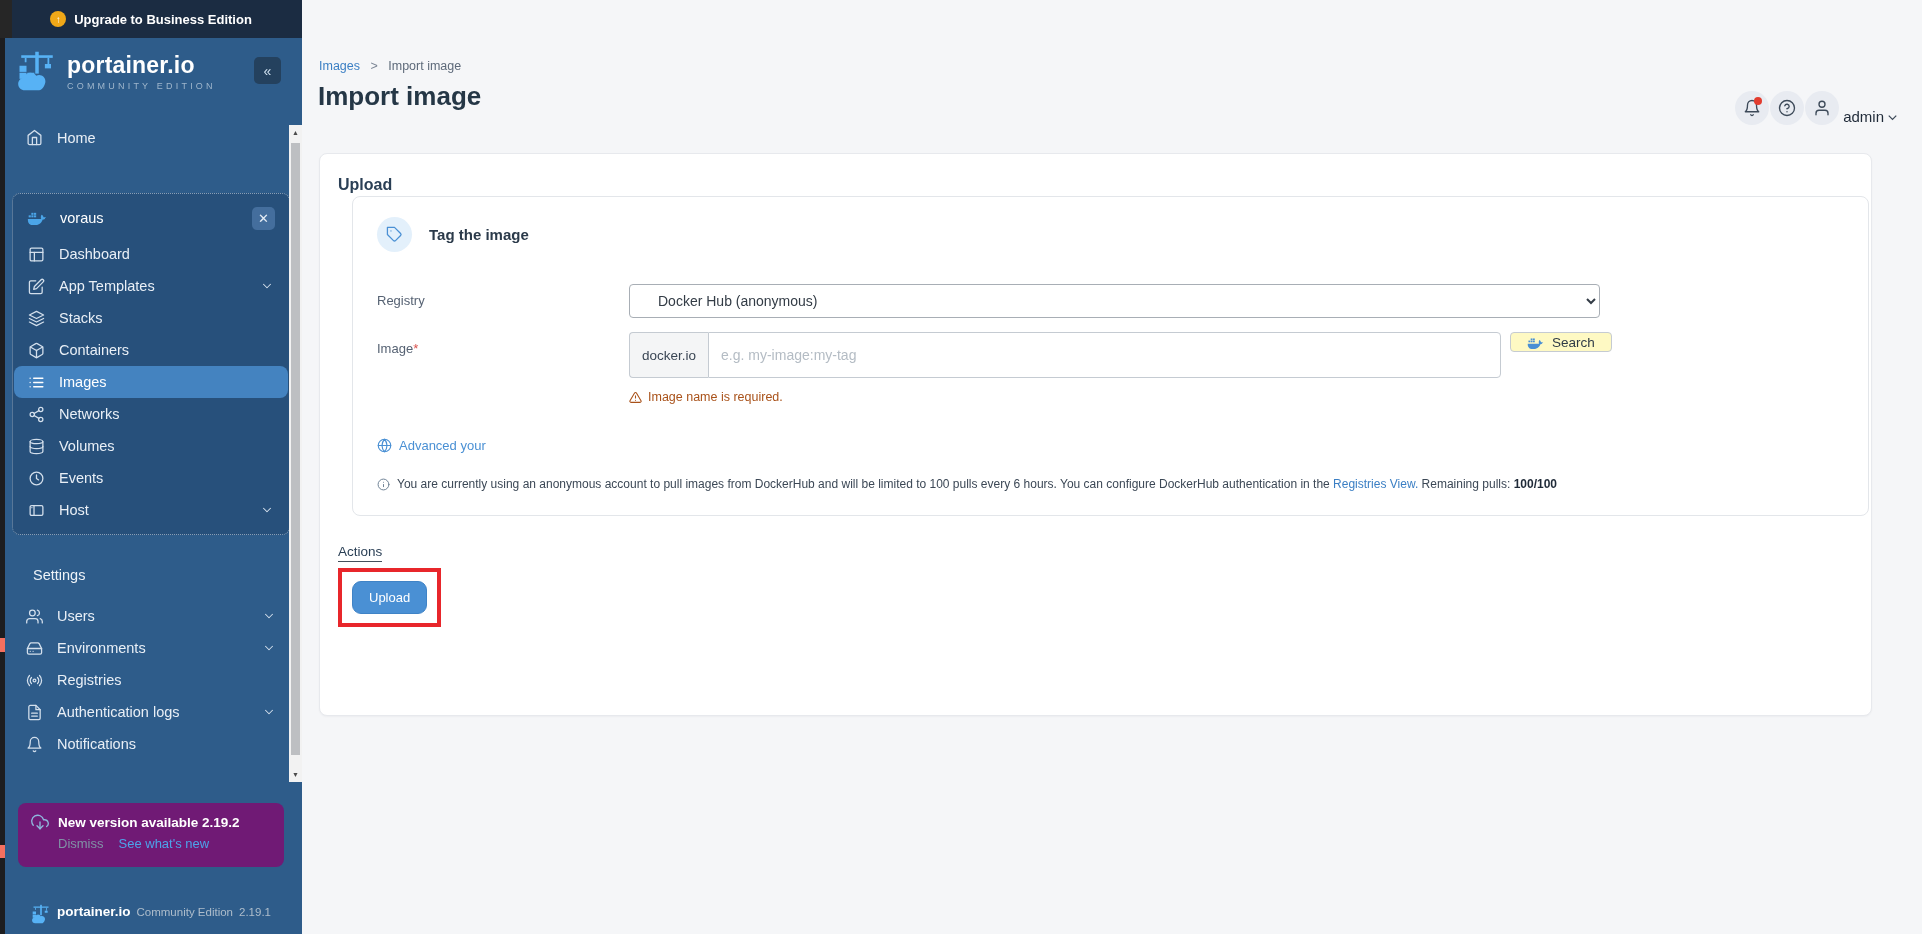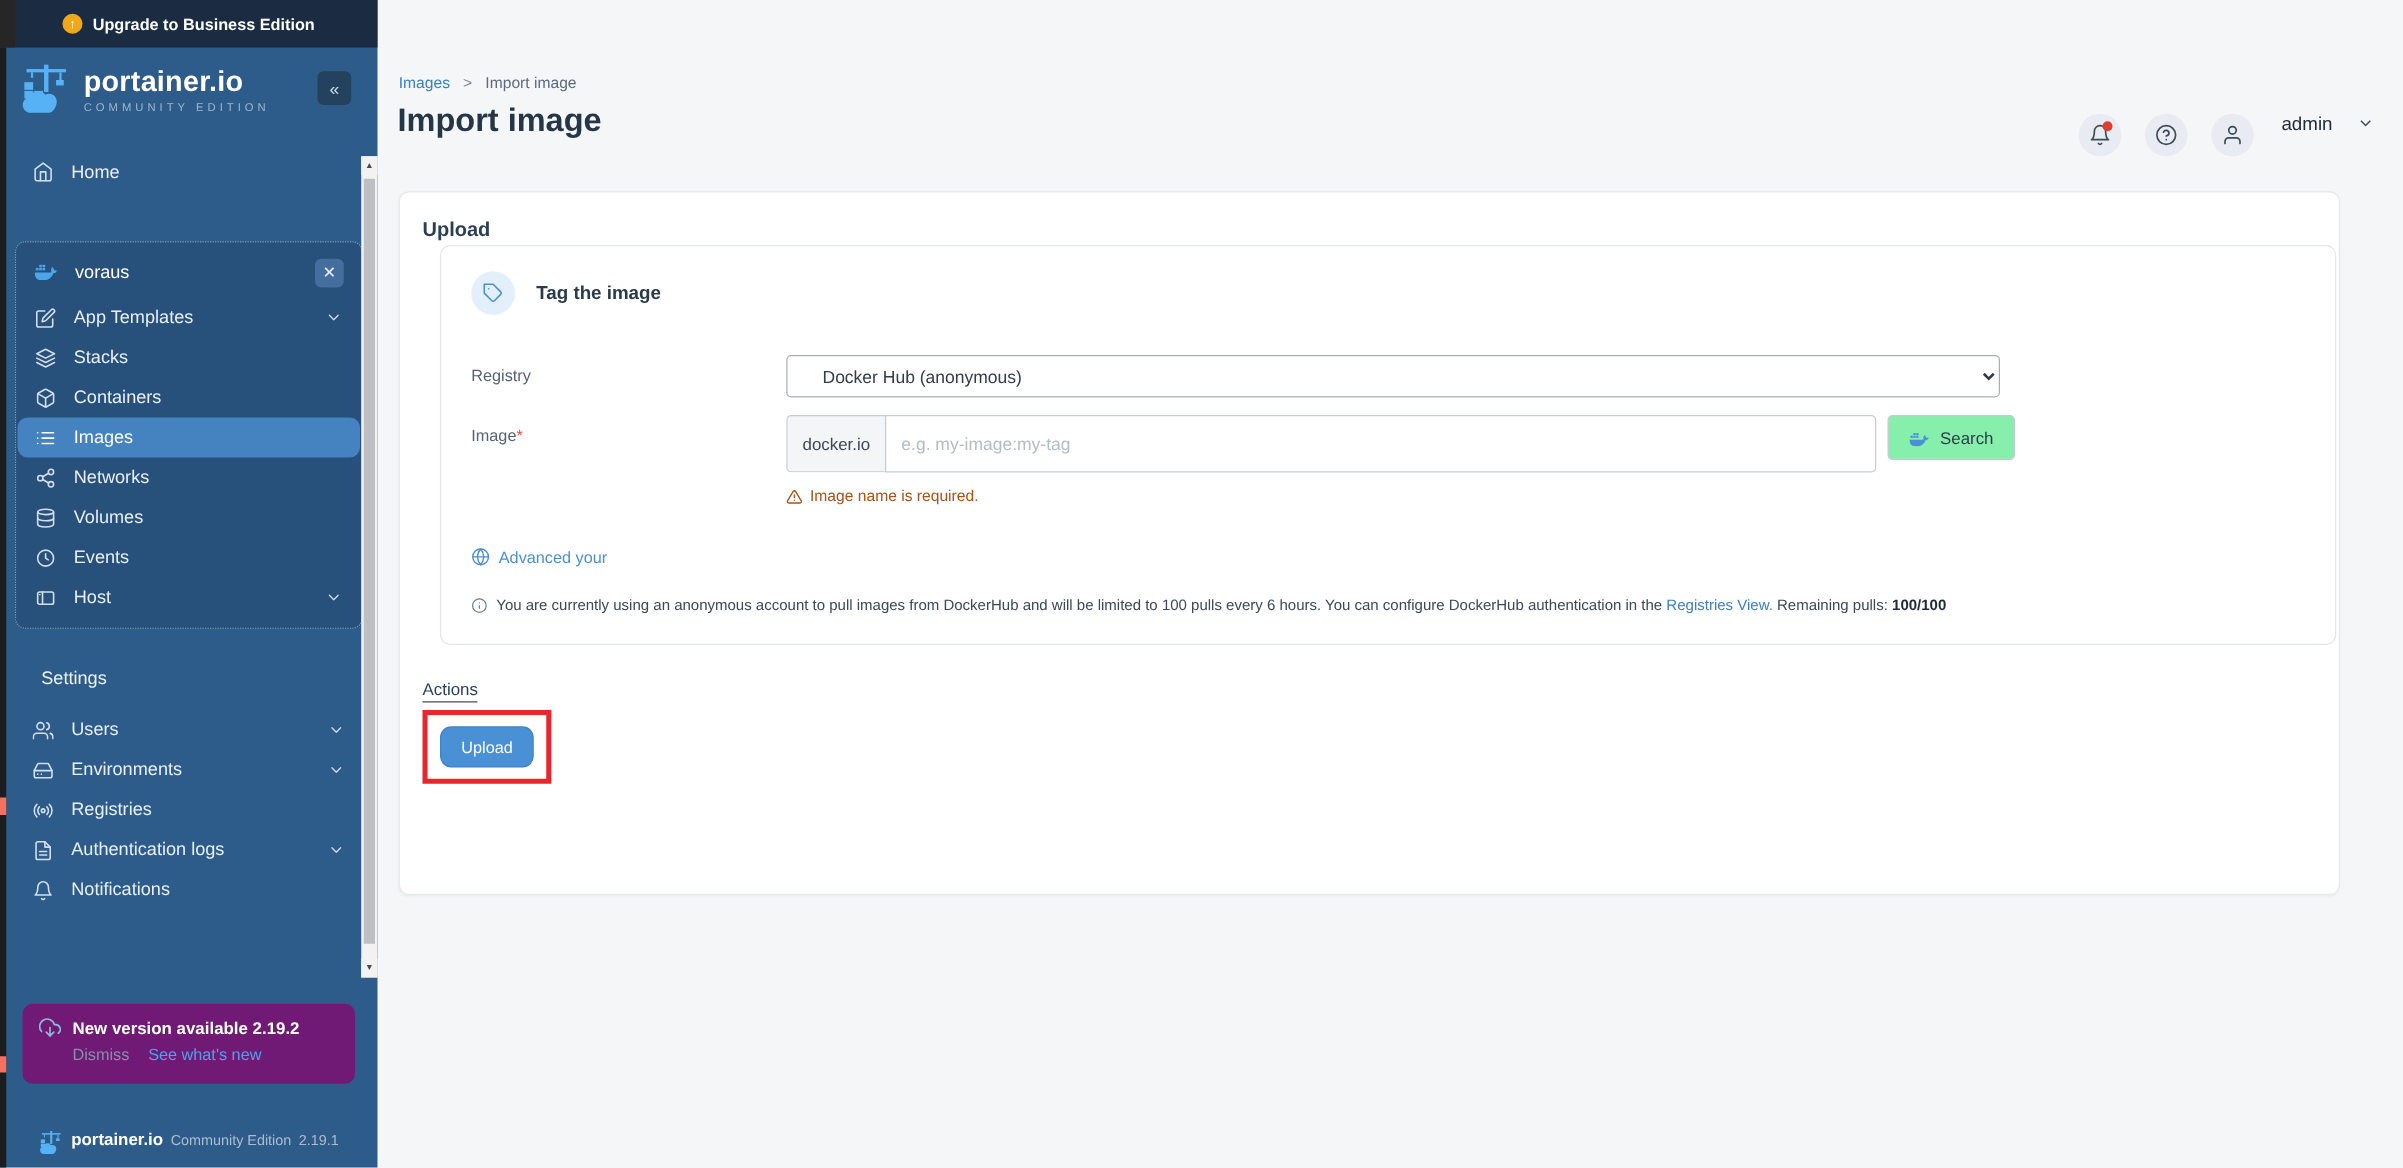--- a/index.html
+++ b/index.html
@@ -68,21 +68,21 @@
   .sb-btn.up { top:0; } .sb-btn.down { bottom:0; }
   .sb-thumb { position:absolute; left:2px; top:18px; width:9px; height:612px; background:#bdbfc2; cursor:grab; }
 
   
   .main { position:absolute; left:302px; top:0; width:1620px; height:934px;margin-top:48px; }
   .breadcrumb { position:absolute; left:17px; top:11px; font-size:12.5px; color:#5e6a7a; }
   .breadcrumb .bc-link { color:#3b7fc4; cursor:pointer; }
   .breadcrumb .bc-sep { margin:0 7px; color:#7b8595; }
   .page-title { position:absolute; left:16px; top:33px; font-size:26px; font-weight:600; color:#253746; }
 
-  .topbar { position:absolute; top:43px; right:22px; display:flex; align-items:flex-start; gap:19px; }
+  .topbar { position:absolute; top:43px; right:22px; display:flex; align-items:flex-end; gap:1px; }
   .circle-ic { width:34px; height:34px; border-radius:50%; background:#e8ebf1; display:flex; align-items:center;
     justify-content:center; cursor:pointer; position:relative; }
   .circle-ic svg { stroke:#3d4a59; stroke-width:1.8; fill:none; stroke-linecap:round; stroke-linejoin:round; width:18px; height:18px; }
   .red-dot { position:absolute; top:6px; right:7px; width:8px; height:8px; border-radius:50%; background:#e23c2e; }
   .admin-name { font-size:15px; color:#1f2a38; margin-left:3px; cursor:pointer; }
   .admin-chev { display:flex; cursor:pointer; }
   .admin-chev svg { stroke:#3d4a59; stroke-width:2; fill:none; width:15px; height:15px; }
 
   .card { position:absolute; left:17px; top:105px; width:1553px; height:563px; background:#fff;
     border:1px solid #e7e9ed; border-radius:8px; box-shadow:0 1px 2px rgba(20,30,40,.04); padding:22px 18px 24px 18px; }
@@ -111,21 +111,21 @@
 
   select.registry-select { width:971px; height:34px; border:1px solid #a8aeb5; border-radius:4px;
     font-size:14px; color:#333c46; padding:0 24px; background:#fff; font-family:inherit; }
 
   .input-group { display:flex; width:872px; height:46px; }
   .ig-prefix { background:#f4f5f6; border:1px solid #c5cbd2; border-right:0; border-radius:4px 0 0 4px;
     padding:0 12px; font-size:13.5px; color:#3a4654; display:flex; align-items:center; }
   .ig-input { flex:1; border:1px solid #c5cbd2; border-radius:0 4px 4px 0; padding:0 12px; font-size:14px;
     color:#333; font-family:inherit; outline:none; }
   .ig-input::placeholder { color:#b4bcc4; }
-  .btn-search { margin-left:9px; height:36px; display:inline-flex; align-items:center; gap:8px; background:#86efac;
+  .btn-search { margin-left:9px; height:20px; display:inline-flex; align-items:center; gap:8px; background:#fef9c3;
     border:1px solid #c5cbd2; border-radius:4px; padding:0 16px; font-size:13.5px; color:#2f3b47;
     font-family:inherit; cursor:pointer; }
   .btn-search svg.whale { fill:#4a90d4; width:17px; height:14px; }
 
   .error-row { margin:12px 0 0 252px; display:flex; align-items:center; gap:6px; color:#a9521a; font-size:12.5px; }
   .error-row svg { stroke:#a9521a; stroke-width:2; fill:none; stroke-linecap:round; stroke-linejoin:round; width:13px; height:13px; }
 
   .advanced-row { margin-top:34px; display:flex; align-items:center; gap:7px; color:#4a90d4; font-size:13px; cursor:pointer; width:fit-content; }
   .advanced-row svg { stroke:#4a90d4; stroke-width:1.8; fill:none; stroke-linecap:round; stroke-linejoin:round; width:15px; height:15px; }
 
@@ -191,20 +191,30 @@
           <rect x="8.4" y="7" width="2.6" height="2.4"></rect>
             <rect x="5.2" y="4" width="2.6" height="2.4"></rect>
           <rect x="8.4" y="4" width="2.6" height="2.4"></rect>
           <path d="M23 9.8c-.7-.5-2.2-.6-3.2-.4-.1-1-.7-2-1.6-2.8l-.5-.4-.4.5c-.6.9-.8 2.1-.7 3.1.1.4.2.9.5 1.3-.4.2-1.1.4-2 .4H1.5c-.3 0-.5.2-.5.5 0 1.2.2 2.4.6 3.5.5 1.1 1.2 2 2.2 2.6 1.1.6 2.8 1 4.8 1 .9 0 1.9-.1 2.8-.3 1.2-.3 2.4-.7 3.4-1.4.9-.6 1.7-1.3 2.4-2.2.8-1 1.3-2.1 1.7-3.2h.3c.9 0 1.6-.3 2-.7.3-.3.4-.6.5-.9l.1-.3z"></path>
         </svg>
       </span>
       <span>voraus</span>
       <span class="close-btn">✕</span>
     </div>
 
+    <div class="nav-item">
+      <span class="nicon">
+        <svg class="fi" viewBox="0 0 24 24">
+            <rect x="3" y="3" width="18" height="18" rx="2"></rect>
+            <line x1="3" y1="9" x2="21" y2="9"></line>
+            <line x1="9" y1="21" x2="9" y2="9"></line>
+          </svg>
+      </span>
+      <span>Dashboard</span>
+    </div>
 
     <div class="nav-item">
       <span class="nicon">
         <svg class="fi" viewBox="0 0 24 24">
             <path d="M11 4H4a2 2 0 0 0-2 2v14a2 2 0 0 0 2 2h14a2 2 0 0 0 2-2v-7"></path>
             <path d="M18.5 2.5a2.1 2.1 0 0 1 3 3L12 15l-4 1 1-4z"></path>
           </svg>
       </span>
       <span>App Templates</span>
       <span class="chev">

